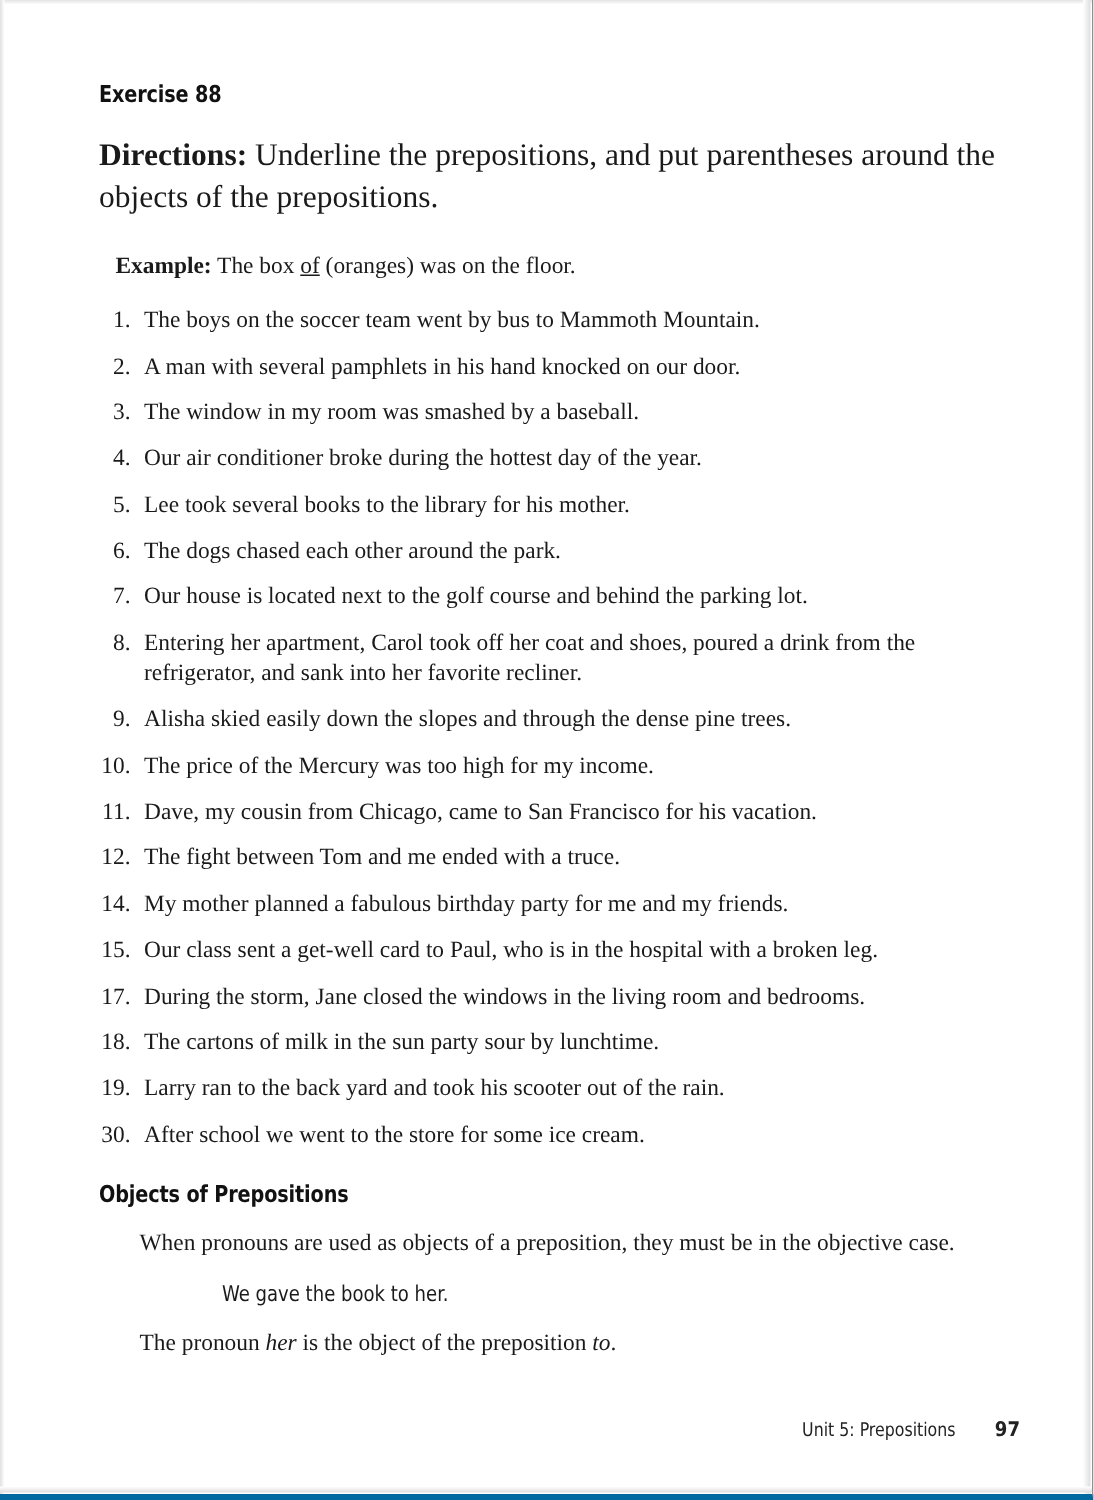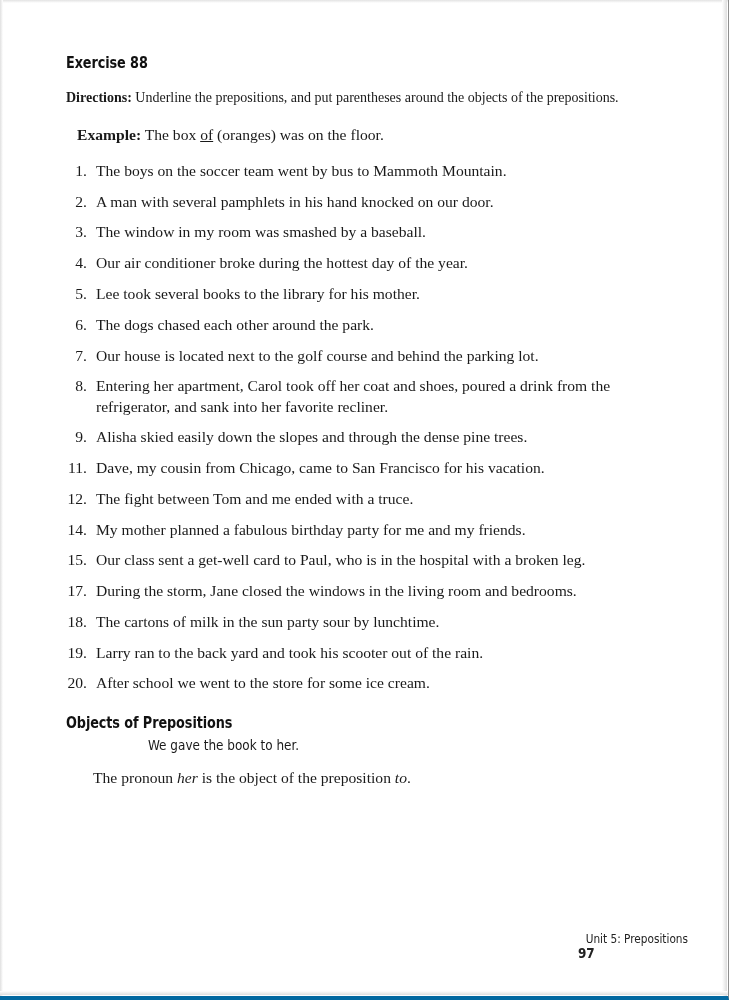--- a/index.html
+++ b/index.html
@@ -63,21 +63,21 @@
     font-weight: bold;
     font-size: 15.5px;
     letter-spacing: -0.1px;
     color: #111111;
     margin: 0;
     transform: scaleX(0.92);
     transform-origin: left center;
   }
 
   .directions {
-    font-size: 14px;
+    font-size: 21px;
     line-height: 1.35;
     margin-top: 17px;
   }
   .directions b {
     font-weight: bold;
   }
 
   .example {
     font-size: 15.6px;
     line-height: 1.35;
@@ -139,29 +139,28 @@
   
   .footer {
     position: absolute;
     right: 48px;
     bottom: 35px;
     display: flex;
     align-items: baseline;
     font-family: "Liberation Sans Narrow", "DejaVu Sans Condensed", "Liberation Sans", sans-serif;
     font-size: 12.6px;
     color: #222222;
-    flex-direction: column;
   }
   .footer .unit {
     transform: scaleX(0.93);
     transform-origin: right center;
   }
   .footer .pageno {
     font-weight: bold;
-    margin-left: 8px;
+    margin-left: 26px;
     font-size: 13.4px;
   }
 </style>
 </head>
 <body>
 
 <div class="page">
   <div class="edge-top"></div>
   <div class="edge-left"></div>
   <div class="edge-right-soft"></div>
@@ -206,20 +205,24 @@
         </li>
         <li>
           <span class="num">8.</span>
           <span class="txt">Entering her apartment, Carol took off her coat and shoes, poured a drink from the refrigerator, and sank into her favorite recliner.</span>
         </li>
         <li>
           <span class="num">9.</span>
           <span class="txt">Alisha skied easily down the slopes and through the dense pine trees.</span>
         </li>
         <li>
+          <span class="num">10.</span>
+          <span class="txt">The price of the Mercury was too high for my income.</span>
+        </li>
+        <li>
           <span class="num">11.</span>
           <span class="txt">Dave, my cousin from Chicago, came to San Francisco for his vacation.</span>
         </li>
         <li>
           <span class="num">12.</span>
           <span class="txt">The fight between Tom and me ended with a truce.</span>
         </li>
         <li>
           <span class="num">14.</span>
           <span class="txt">My mother planned a fabulous birthday party for me and my friends.</span>
@@ -234,28 +237,29 @@
         </li>
         <li>
           <span class="num">18.</span>
           <span class="txt">The cartons of milk in the sun party sour by lunchtime.</span>
         </li>
         <li>
           <span class="num">19.</span>
           <span class="txt">Larry ran to the back yard and took his scooter out of the rain.</span>
         </li>
         <li>
-          <span class="num">20.</span>
+          <span class="num">30.</span>
           <span class="txt">After school we went to the store for some ice cream.</span>
         </li>
       </ol>
 
     <div class="section-two">
       <h2 class="heading">Objects of Prepositions</h2>
 
+      <p class="body-para">When pronouns are used as objects of a preposition, they must be in the objective case.</p>
 
       <p class="sans-example">We gave the book to her.</p>
 
       <p class="body-para tight"><span>The pronoun </span><i>her</i><span> is the object of the preposition </span><i>to</i><span>.</span></p>
     </div>
 
   </div>
 
   <div class="footer">
     <span class="unit">Unit 5: Prepositions</span>

